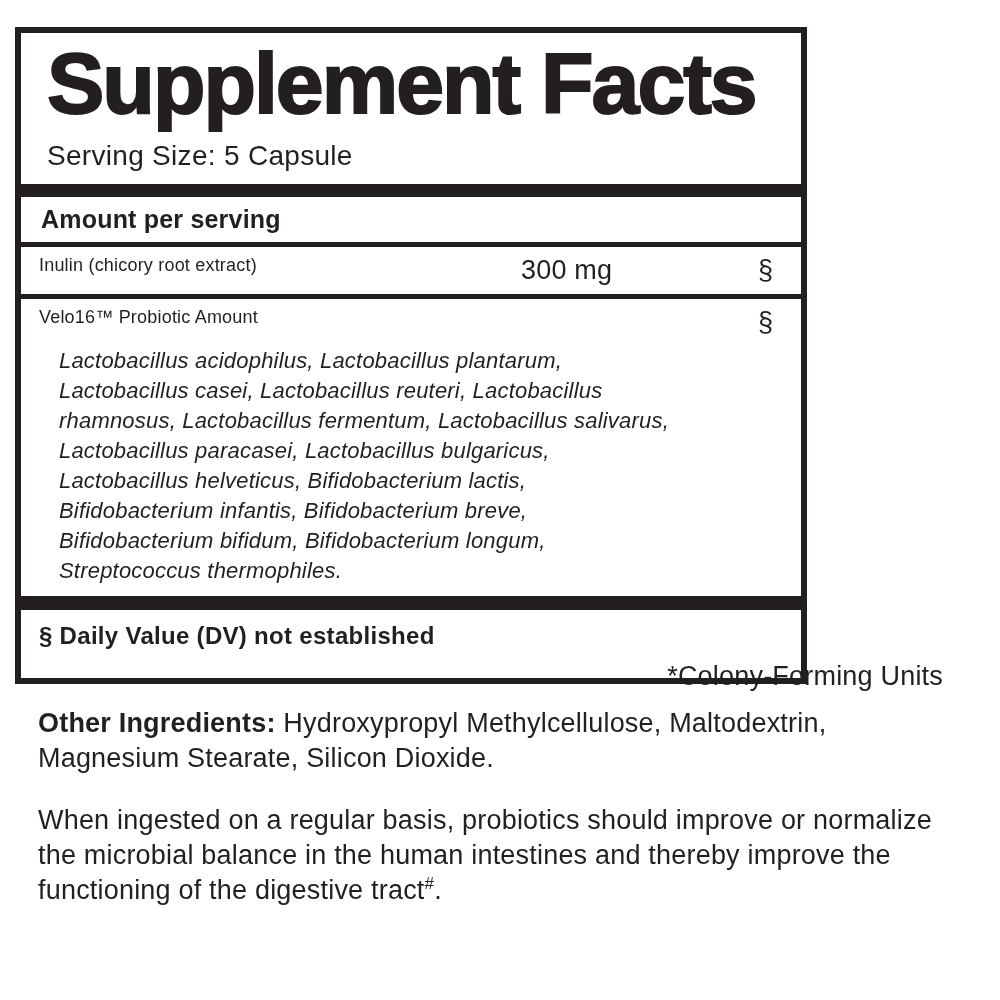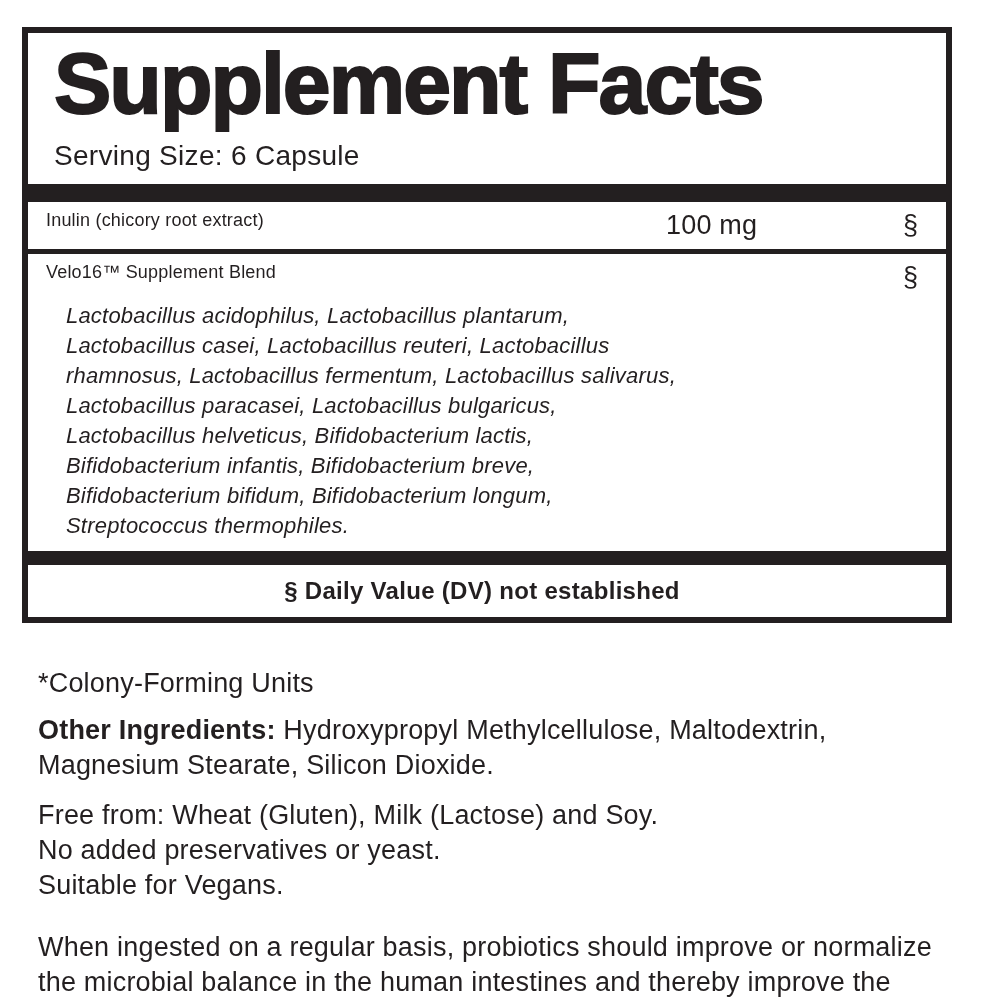--- a/index.html
+++ b/index.html
@@ -6,21 +6,21 @@
     --ink:#231f20;
     --paper:#ffffff;
   }
   *{box-sizing:border-box;margin:0;padding:0;}
   html,body{width:1000px;height:1000px;background:var(--paper);
     font-family:"Liberation Sans",sans-serif;color:var(--ink);}
   .page{position:relative;width:1000px;height:1000px;overflow:hidden;}
 
   
   .facts-box{
-    position:absolute;left:22px;top:27px;width:930px;
+    position:absolute;left:15px;top:27px;width:792px;
     border:6px solid var(--ink);background:var(--paper);
   }
   .facts-header{padding:6px 22px 12px 26px;}
   .facts-title{
     font-size:86px;font-weight:bold;letter-spacing:-2px;line-height:1.04;
     -webkit-text-stroke:2px var(--ink);white-space:nowrap;
   }
   .serving-size{font-size:28px;margin-top:12px;letter-spacing:.3px;}
 
   .thick-bar{height:13px;background:var(--ink);}
@@ -35,83 +35,81 @@
   .ing-amt{width:218px;font-size:27px;letter-spacing:.2px;}
   .ing-dv{width:34px;text-align:right;font-size:27px;}
 
   .blend-row{padding:8px 28px 10px 18px;}
   .blend-line{display:flex;align-items:flex-start;}
   .strains{
     margin:8px 0 0 20px;max-width:622px;
     font-style:italic;font-size:22px;line-height:30px;letter-spacing:.2px;
   }
 
-  .dv-row{padding:12px 28px 12px 18px;text-align:center;}
+  .dv-row{padding:12px 28px 28px 18px;}
   .dv-row span{font-size:24px;font-weight:bold;letter-spacing:.3px;}
 
   
   .footnotes{position:absolute;left:38px;top:658px;width:905px;}
   .fn{font-size:27px;line-height:35px;letter-spacing:.2px;}
-  .fn-cfu{margin-top:8px;}
+  .fn-cfu{margin-top:1px;text-align:right;}
   .fn-other{margin-top:12px;max-width:862px;}
   .fn-other b{font-weight:bold;text-align:center;}
   .fn-free{margin-top:15px;}
   .fn-claim{margin-top:27px;max-width:900px;}
   .fn-claim sup{font-size:17px;vertical-align:super;line-height:0;}
 </style>
 </head>
 <body>
 
 <div class="page">
 
   <div class="facts-box">
 
     <div class="facts-header">
       <div class="facts-title">Supplement Facts</div>
-      <div class="serving-size">Serving Size: 6 Capsule</div>
+      <div class="serving-size">Serving Size: 5 Capsule</div>
     </div>
 
     <div class="thick-bar"></div>
 
+    <div class="amount-header-row">
+      <span>Amount per serving</span>
+    </div>
 
     <div class="thin-sep"></div>
 
     <div class="ing-row">
       <div class="ing-name">Inulin (chicory root extract)</div>
-      <div class="ing-amt">100 mg</div>
+      <div class="ing-amt">300 mg</div>
       <div class="ing-dv">§</div>
     </div>
 
     <div class="thin-sep"></div>
 
     <div class="blend-row">
       <div class="blend-line">
-        <div class="ing-name">Velo16™ Supplement Blend</div>
+        <div class="ing-name">Velo16™ Probiotic Amount</div>
         <div class="ing-dv">§</div>
       </div>
       <div class="strains">Lactobacillus acidophilus, Lactobacillus plantarum, Lactobacillus casei, Lactobacillus reuteri, Lactobacillus rhamnosus, Lactobacillus fermentum, Lactobacillus salivarus, Lactobacillus paracasei, Lactobacillus bulgaricus, Lactobacillus helveticus, Bifidobacterium lactis, Bifidobacterium infantis, Bifidobacterium breve, Bifidobacterium bifidum, Bifidobacterium longum, Streptococcus thermophiles.</div>
     </div>
 
     <div class="thick-bar lower"></div>
 
     <div class="dv-row">
       <span>§ Daily Value (DV) not established</span>
     </div>
 
   </div>
 
   <div class="footnotes">
 
     <p class="fn fn-cfu">*Colony-Forming Units</p>
 
     <p class="fn fn-other"><b>Other Ingredients:</b><span> Hydroxypropyl Methylcellulose, Maltodextrin, Magnesium Stearate, Silicon Dioxide.</span></p>
 
-    <div class="fn fn-free">
-      <div>Free from: Wheat (Gluten), Milk (Lactose) and Soy.</div>
-      <div>No added preservatives or yeast.</div>
-      <div>Suitable for Vegans.</div>
-    </div>
 
     <p class="fn fn-claim"><span>When ingested on a regular basis, probiotics should improve or normalize the microbial balance in the human intestines and thereby improve the functioning of the digestive tract</span><sup>#</sup><span>.</span></p>
 
   </div>
 
 </div>
 
 </body></html>

